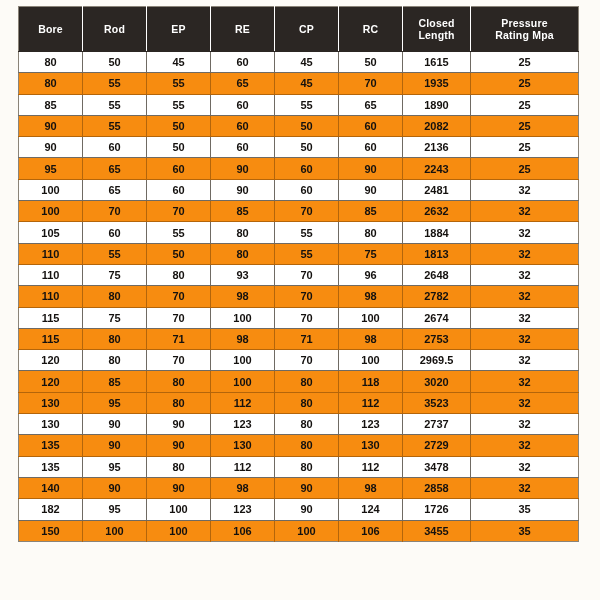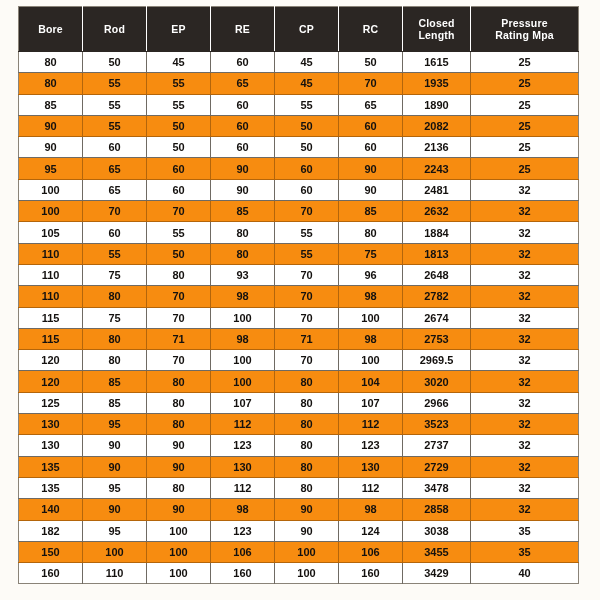--- a/index.html
+++ b/index.html
@@ -252,32 +252,22 @@
           <td>100</td>
           <td>2969.5</td>
           <td>32</td>
         </tr>
         <tr class="row-orange">
           <td>120</td>
           <td>85</td>
           <td>80</td>
           <td>100</td>
           <td>80</td>
-          <td>104</td>
+          <td>118</td>
           <td>3020</td>
-          <td>32</td>
-        </tr>
-        <tr class="row-white">
-          <td>125</td>
-          <td>85</td>
-          <td>80</td>
-          <td>107</td>
-          <td>80</td>
-          <td>107</td>
-          <td>2966</td>
           <td>32</td>
         </tr>
         <tr class="row-orange">
           <td>130</td>
           <td>95</td>
           <td>80</td>
           <td>112</td>
           <td>80</td>
           <td>112</td>
           <td>3523</td>
@@ -323,38 +313,28 @@
           <td>2858</td>
           <td>32</td>
         </tr>
         <tr class="row-white">
           <td>182</td>
           <td>95</td>
           <td>100</td>
           <td>123</td>
           <td>90</td>
           <td>124</td>
-          <td>3038</td>
+          <td>1726</td>
           <td>35</td>
         </tr>
         <tr class="row-orange">
           <td>150</td>
           <td>100</td>
           <td>100</td>
           <td>106</td>
           <td>100</td>
           <td>106</td>
           <td>3455</td>
           <td>35</td>
         </tr>
-        <tr class="row-white">
-          <td>160</td>
-          <td>110</td>
-          <td>100</td>
-          <td>160</td>
-          <td>100</td>
-          <td>160</td>
-          <td>3429</td>
-          <td>40</td>
-        </tr>
       </tbody>
   </table>
 </div>
 
 </body></html>

